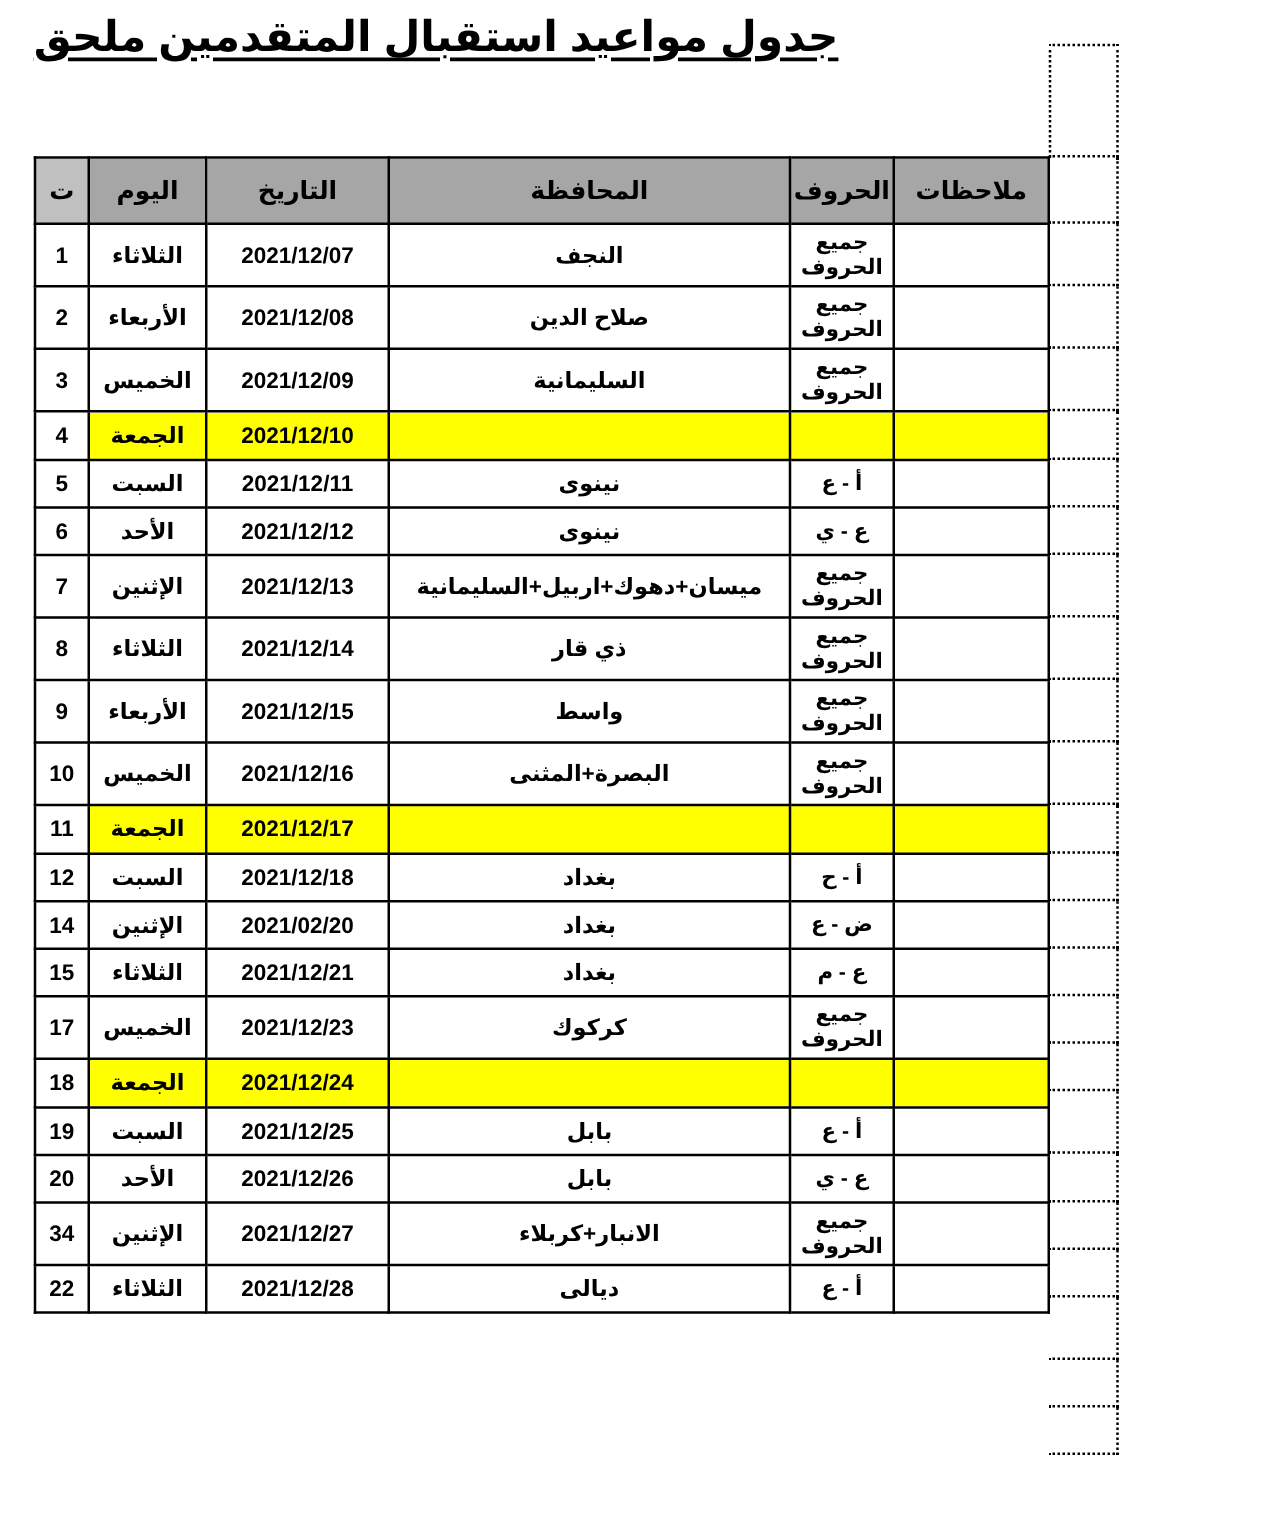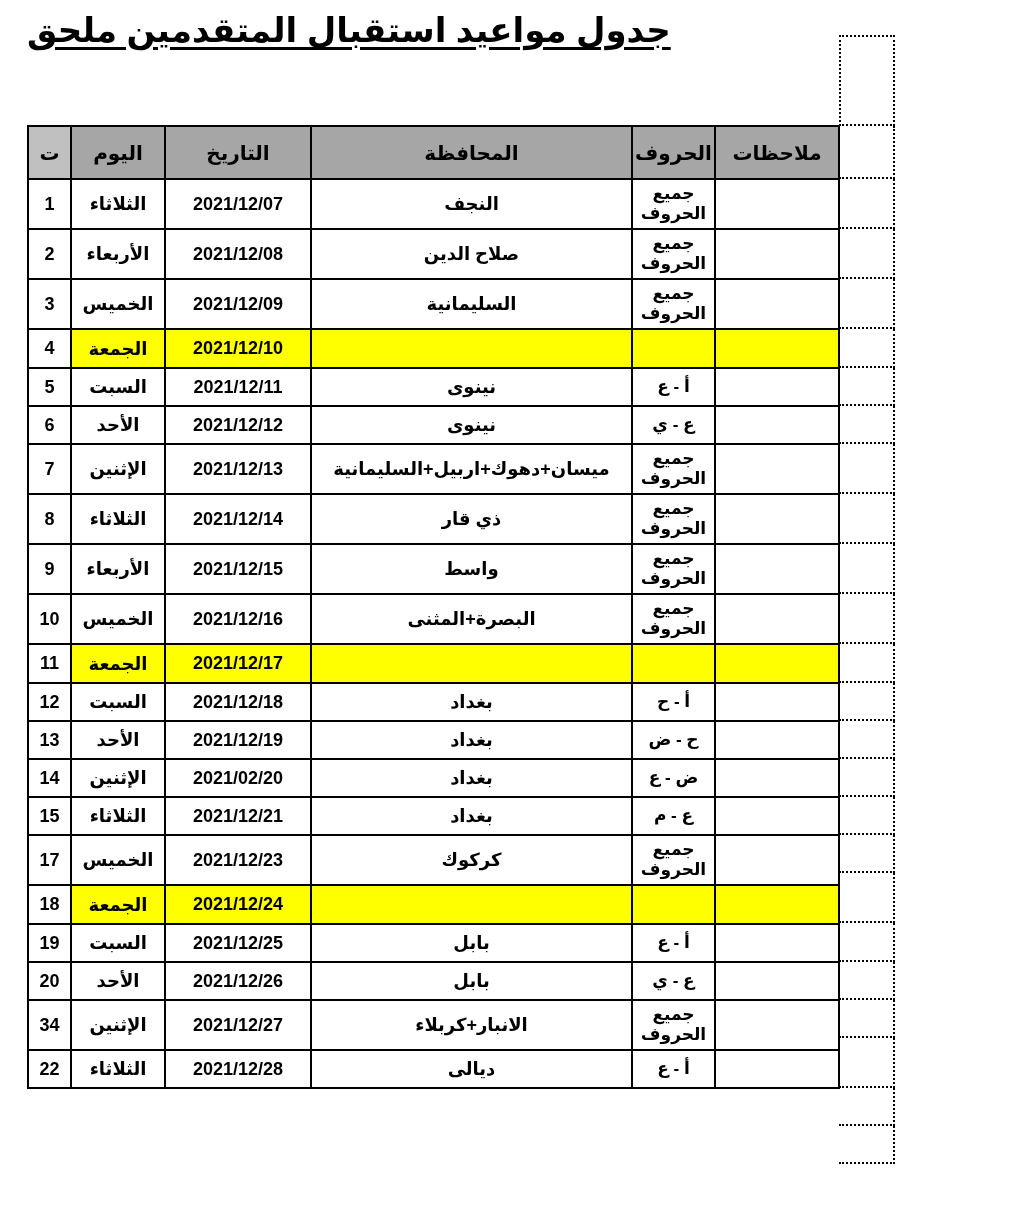--- a/index.html
+++ b/index.html
@@ -175,28 +175,20 @@
           <td class="c-gov"></td>
           <td class="c-let"></td>
           <td class="c-note"></td>
         </tr>
         <tr class="short">
           <td class="c-num">12</td>
           <td class="c-day">السبت</td>
           <td class="c-date">2021/12/18</td>
           <td class="c-gov">بغداد</td>
           <td class="c-let">أ - ح</td>
-          <td class="c-note"></td>
-        </tr>
-        <tr class="short">
-          <td class="c-num">13</td>
-          <td class="c-day">الأحد</td>
-          <td class="c-date">2021/12/19</td>
-          <td class="c-gov">بغداد</td>
-          <td class="c-let">ح - ض</td>
           <td class="c-note"></td>
         </tr>
         <tr class="short">
           <td class="c-num">14</td>
           <td class="c-day">الإثنين</td>
           <td class="c-date">2021/02/20</td>
           <td class="c-gov">بغداد</td>
           <td class="c-let">ض - ع</td>
           <td class="c-note"></td>
         </tr>

